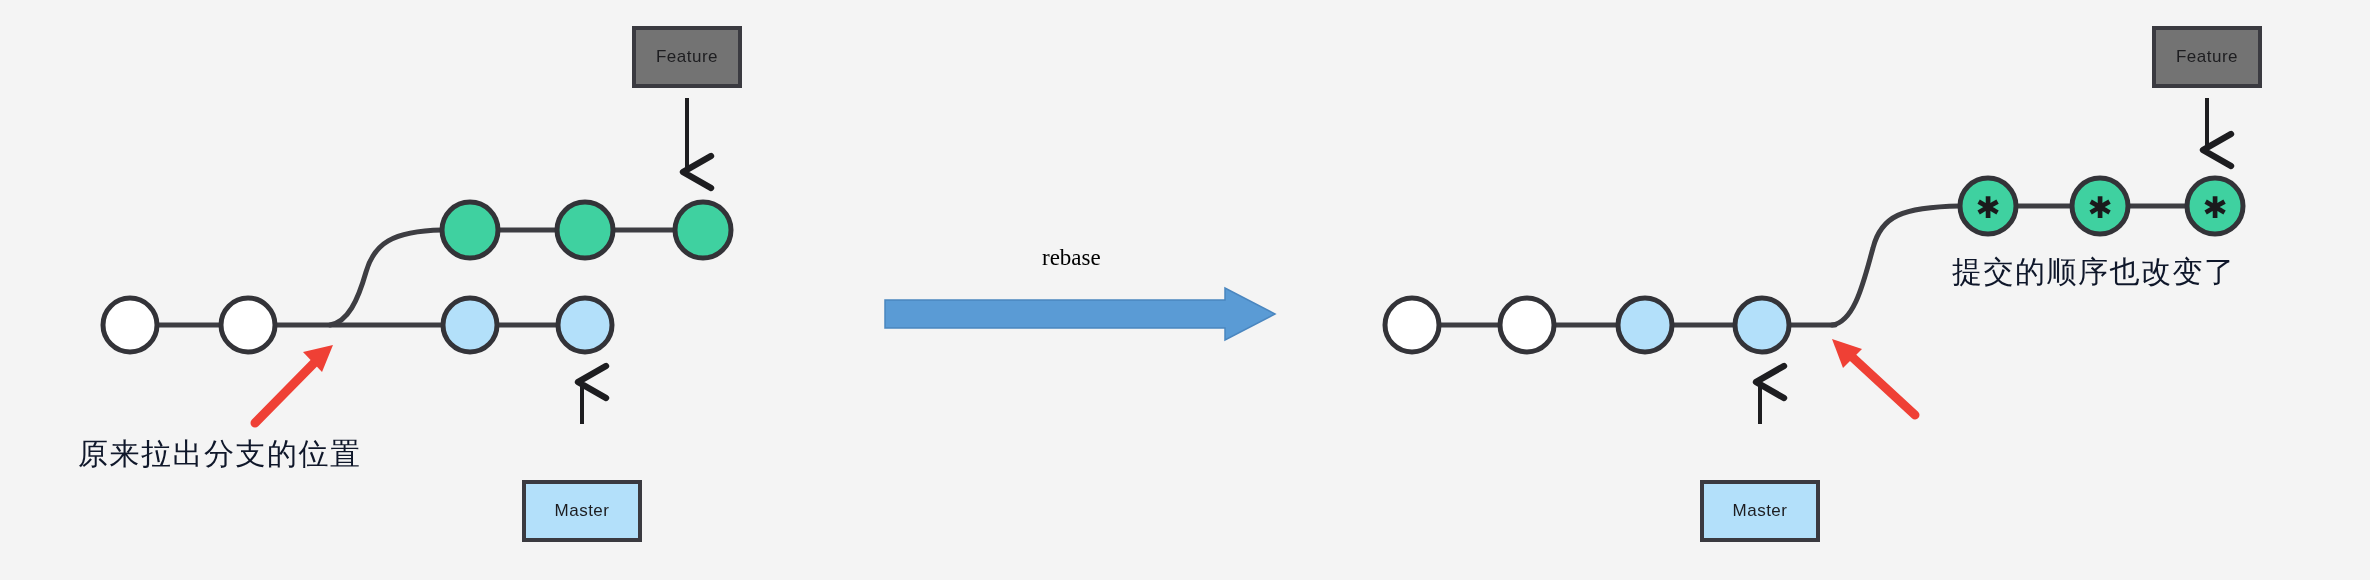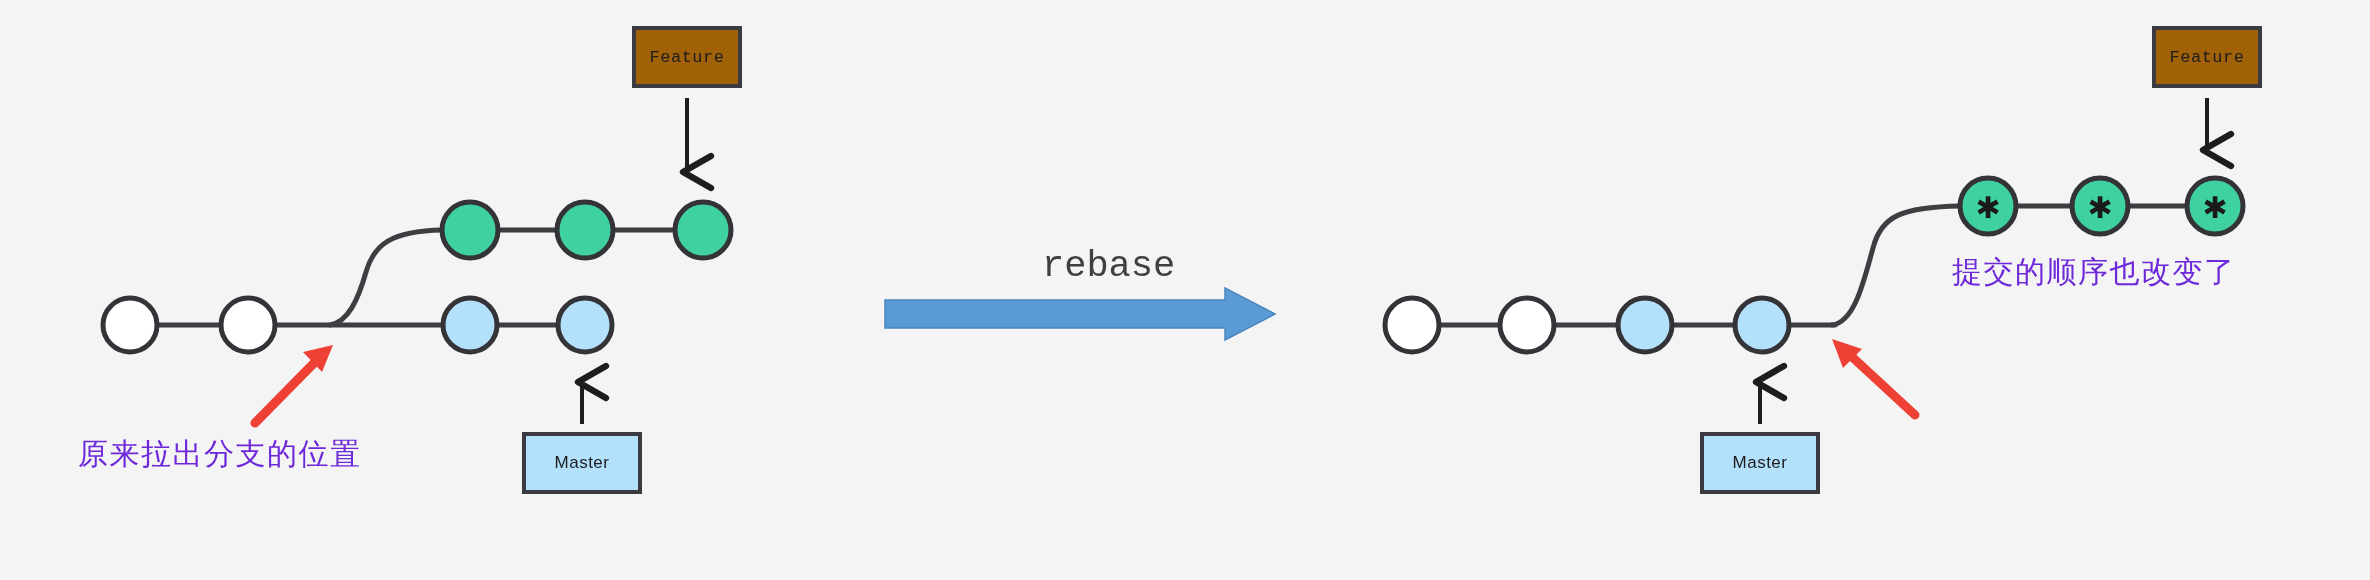--- a/index.html
+++ b/index.html
@@ -49,40 +49,40 @@
     border: 4px solid #3a3a40;
     display: flex;
     align-items: center;
     justify-content: center;
     font-size: 17px;
     letter-spacing: 0.5px;
     color: #1d1d20;
     font-family: "Liberation Sans", "DejaVu Sans", sans-serif;
   }
   .label-box.feature {
-    background: #a16207;
-    font-family: Liberation Mono, monospace;
+    background: #737373;
   }
   .label-box.master {
     background: #b3e0fa;
+    margin-top: 48px;
   }
   .cn-text {
     position: absolute;
-    color: #6d28d9;
+    color: #0f172a;
     font-size: 30px;
     letter-spacing: 1.5px;
     white-space: nowrap;
     font-family: "DejaVu Sans", "Liberation Sans", sans-serif;
   }
   .rebase-label {
     position: absolute;
-    color: #404040;
-    font-size: 37px;
+    color: #000000;
+    font-size: 23px;
     white-space: nowrap;
-    font-family: Liberation Mono, monospace;
+    font-family: Liberation Serif, serif;
   }
   .star-glyph {
     font-family: "DejaVu Sans", sans-serif;
     font-size: 30px;
     fill: #1a1a1c;
     text-anchor: middle;
     dominant-baseline: central;
   }
 </style>
 </head>

